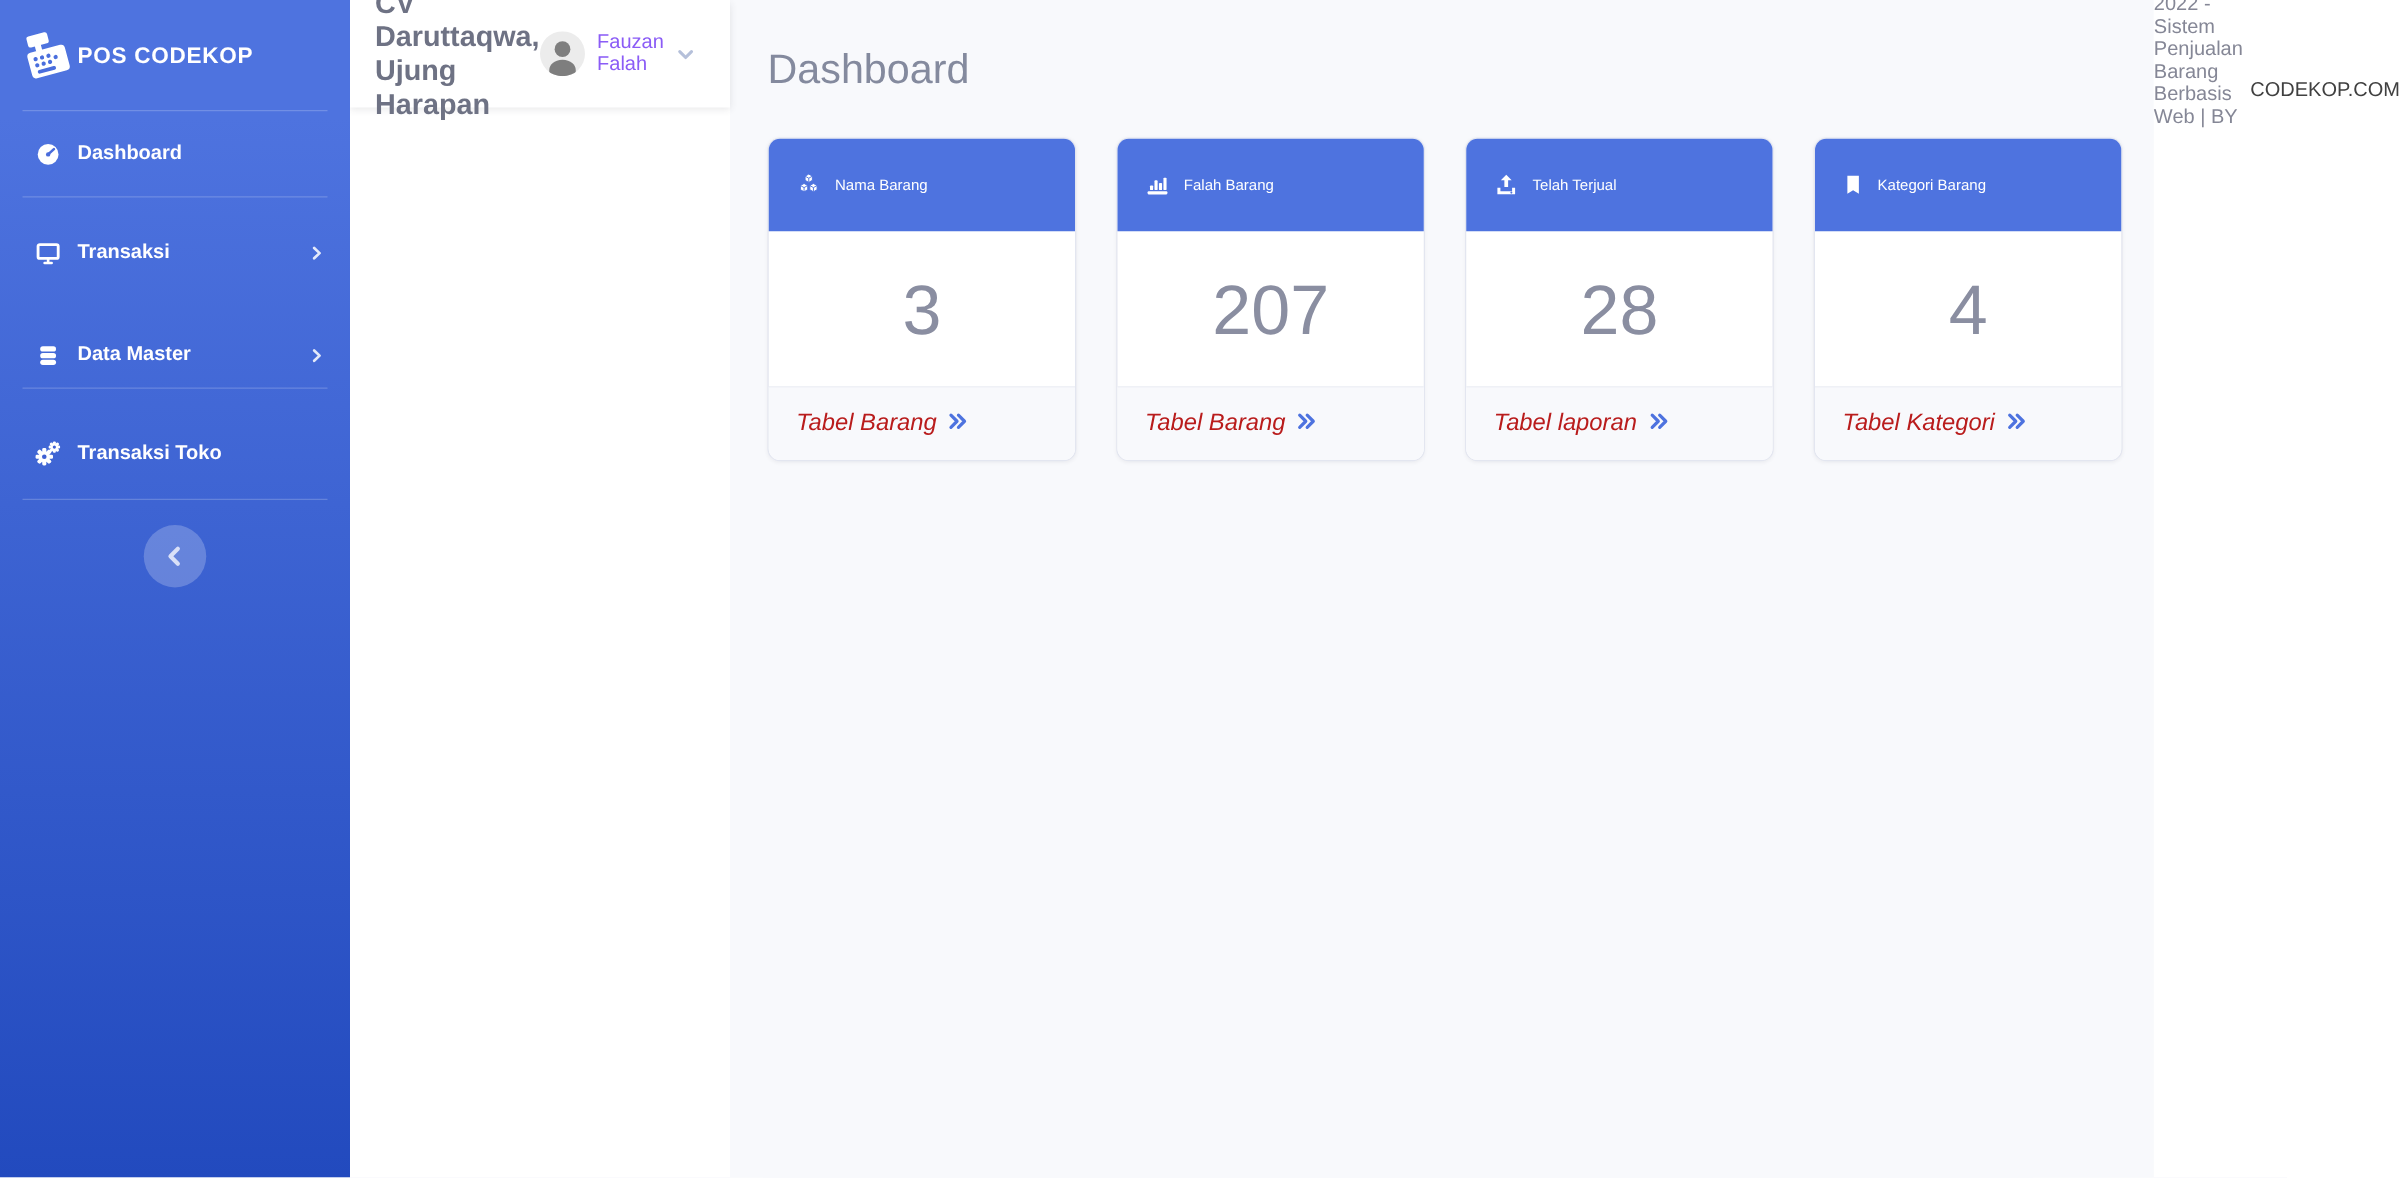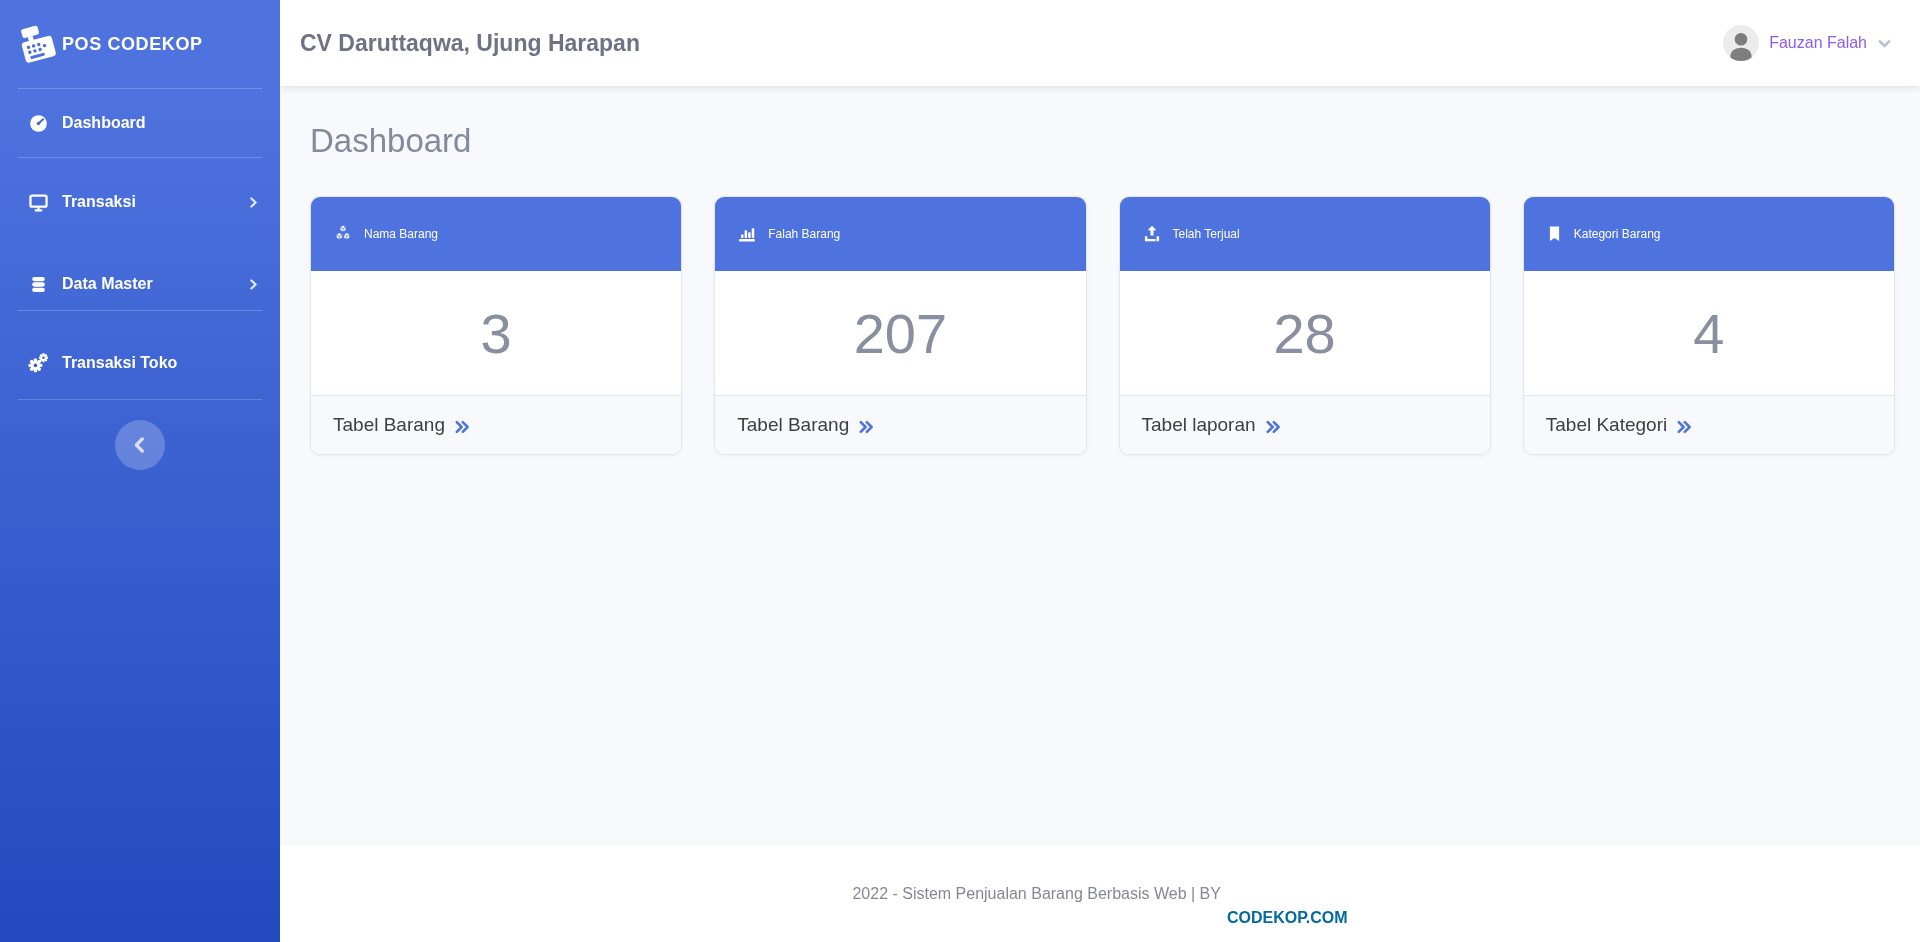--- a/index.html
+++ b/index.html
@@ -26,47 +26,47 @@
   .mi-dash{margin:8px 0;}
   .mi-datamaster{margin-top:30px;}
   .mi-transaksi{margin-top:18px;margin-bottom:12px;}
   .mi-pengaturan{margin-top:26px;margin-bottom:10px;}
   .collapse-wrap{display:flex;justify-content:center;margin-top:20px;}
   .collapse-btn{
     width:50px;height:50px;border-radius:50%;border:none;cursor:pointer;
     background:rgba(255,255,255,.22);display:flex;align-items:center;justify-content:center;
   }
   
-  .main-wrap{margin-left:280px;height:942px;display:flex;flex-direction:column;background:#fff;}
+  .main-wrap{margin-left:280px;height:942px;display:flex;flex-direction:row;background:#fff;}
   .topbar{
     height:86px;flex:0 0 86px;background:#fff;display:flex;align-items:center;
     padding:0 28px 0 20px;box-shadow:0 2px 6px rgba(58,59,69,.12);position:relative;z-index:5;
   }
   .topbar-title{font-size:23px;font-weight:700;color:#6e7284;}
   .user-menu{margin-left:auto;display:flex;align-items:center;gap:10px;cursor:pointer;}
   .user-name{font-size:16px;color:#8b5cf6;}
   .content{flex:1;background:#f8f9fc;padding:36px 25px 0 30px;}
   .page-title{font-size:33px;font-weight:400;color:#848a9e;margin:0 0 36px 0;}
   .cards{display:grid;grid-template-columns:repeat(4,1fr);gap:32px;}
   .card{background:#fff;border:1px solid #e3e6f0;border-radius:10px;box-shadow:0 1px 3px rgba(58,59,69,.06);}
   .card-header{
     height:74px;background:#4e73df;border-radius:9px 9px 0 0;
     display:flex;align-items:center;gap:11px;padding:0 22px;color:#fff;font-size:12px;font-weight:500;
   }
   .card-body{height:124px;display:flex;align-items:center;justify-content:center;font-size:56px;color:#8a8ea1;}
   .card-footer{
     height:58px;background:#f8f9fc;border-top:1px solid #e3e6f0;border-radius:0 0 9px 9px;
     display:flex;align-items:center;padding:0 22px;
   }
-  .card-link{display:flex;align-items:flex-end;gap:8px;color:#404040;font-size:19px;text-decoration:none;cursor:pointer;}
+  .card-link{display:flex;align-items:flex-start;gap:8px;color:#b91c1c;font-size:19px;text-decoration:none;cursor:pointer;font-style:italic;}
   .page-footer{
     height:97px;flex:0 0 97px;background:#fff;display:flex;align-items:center;justify-content:center;
     font-size:16px;color:#858796;gap:6px;
   }
-  .footer-link{color:#0369a1;font-weight:700;text-decoration:none;cursor:pointer;margin-top:48px;}
+  .footer-link{color:#404040;font-weight:400;text-decoration:none;cursor:pointer;margin-top:48px;}
 </style>
 </head>
 <body>
 
 <aside class="sidebar">
   <div class="brand">
     <span style="display:flex">
       <svg width="46" height="46" viewBox="0 0 46 46">
         <g transform="rotate(-15 23 23)">
           <rect x="9" y="4.5" width="17" height="9" rx="2" fill="#fff"></rect>

